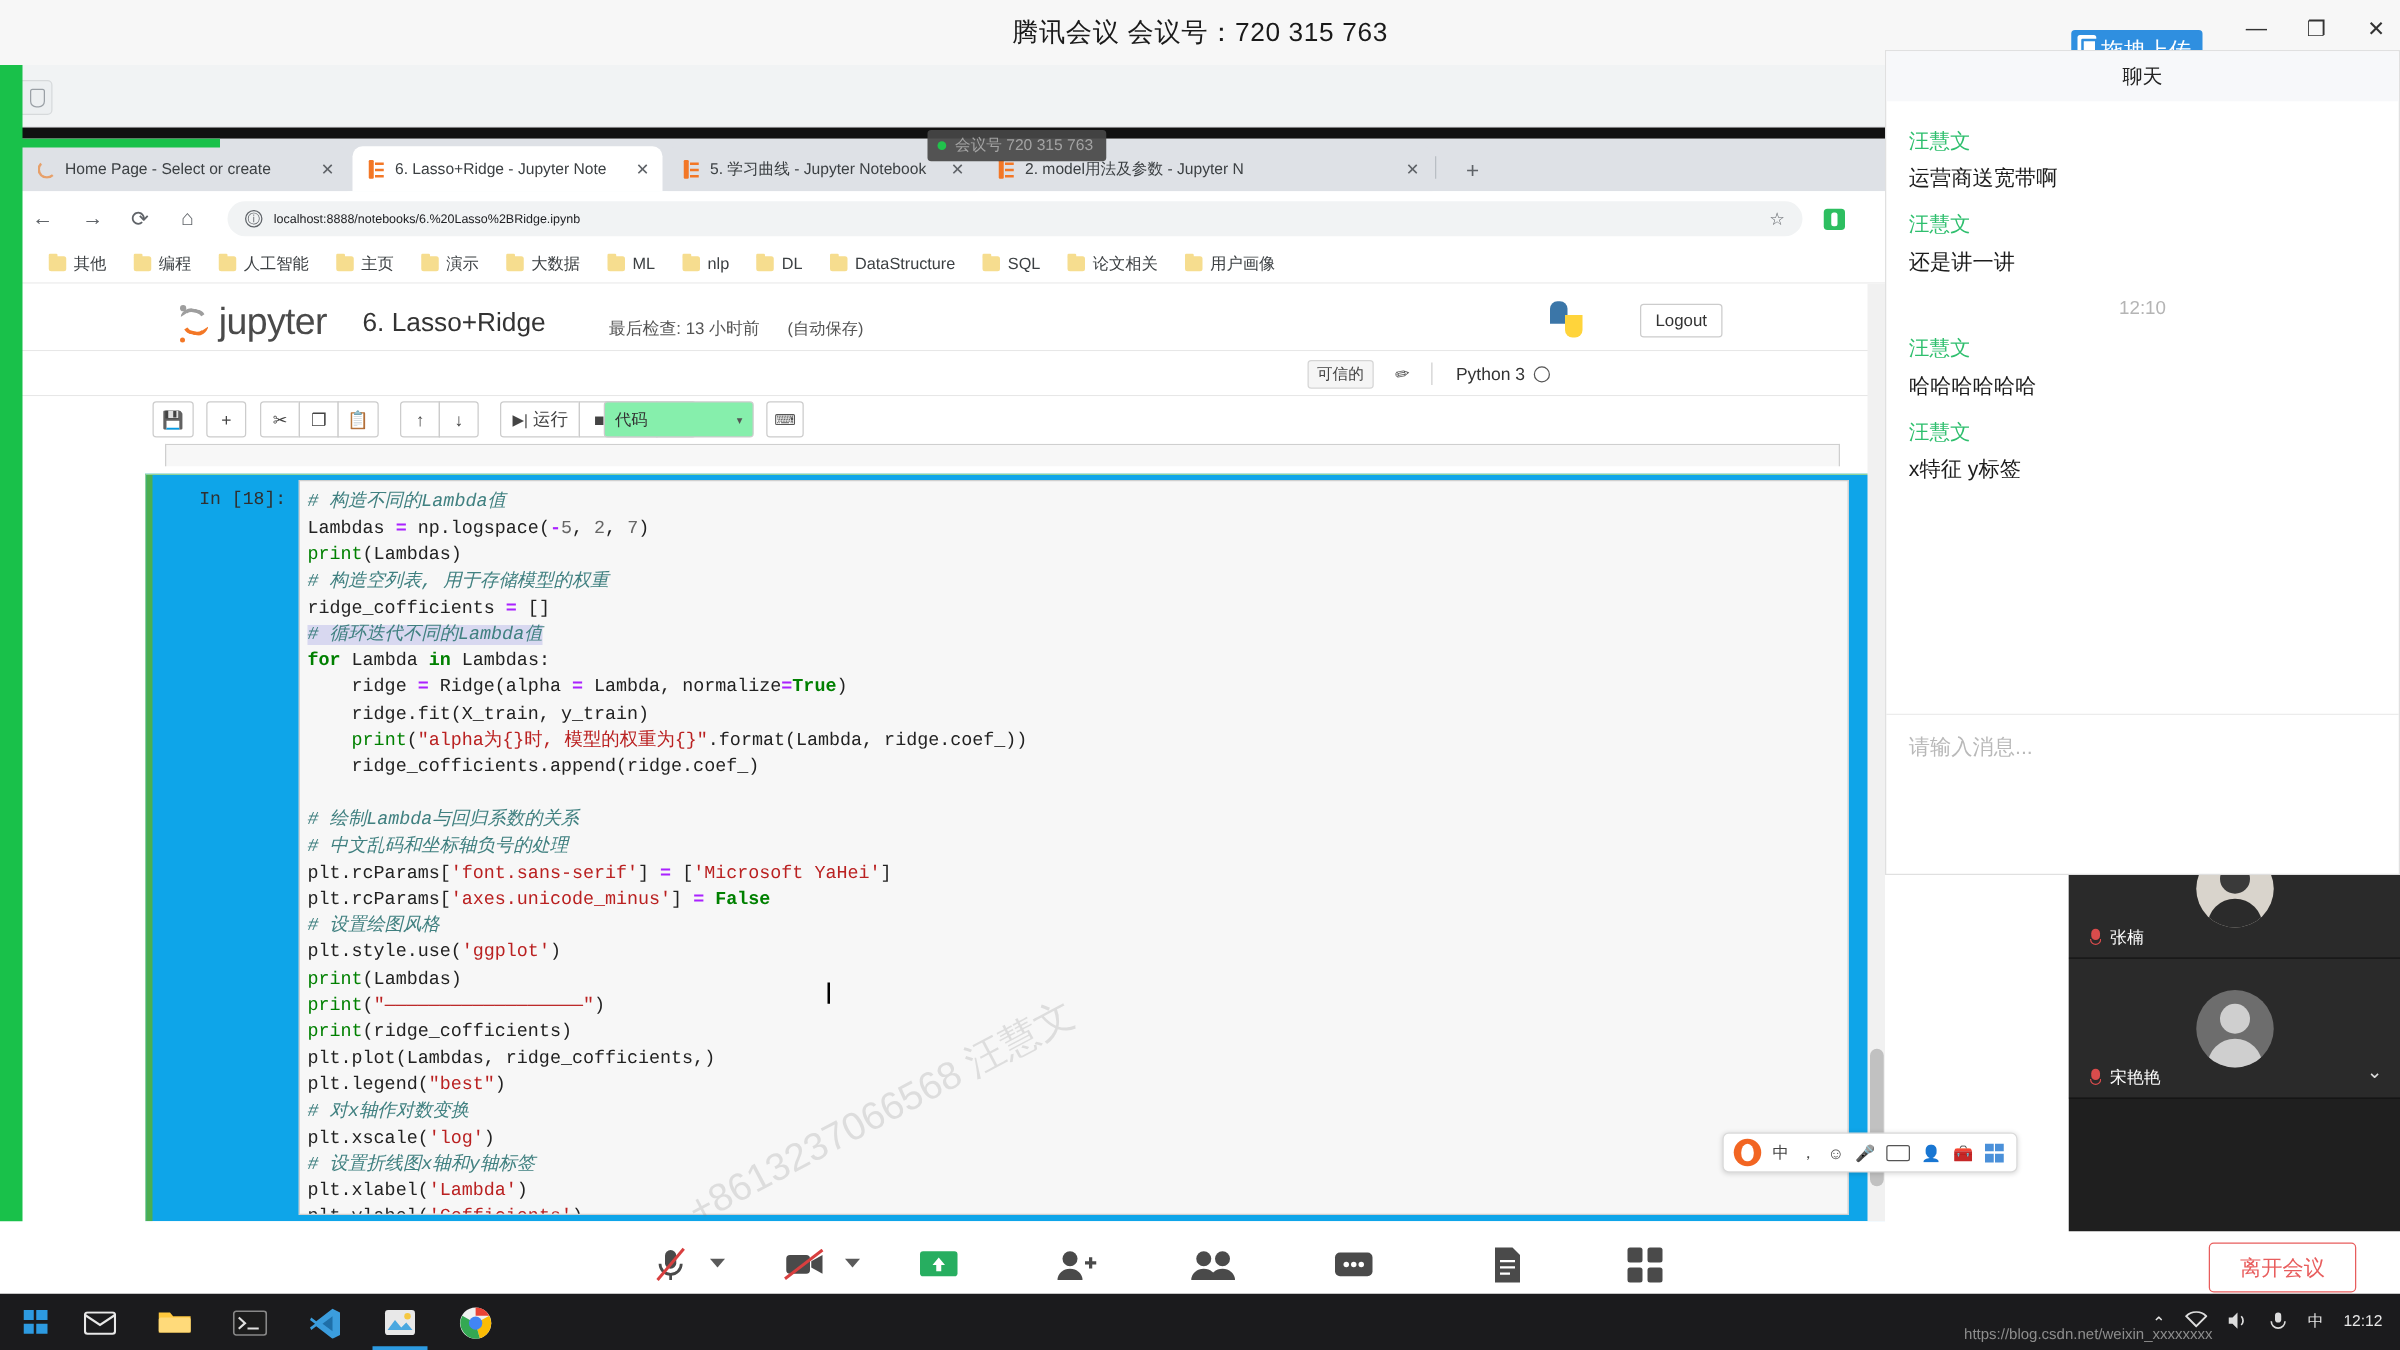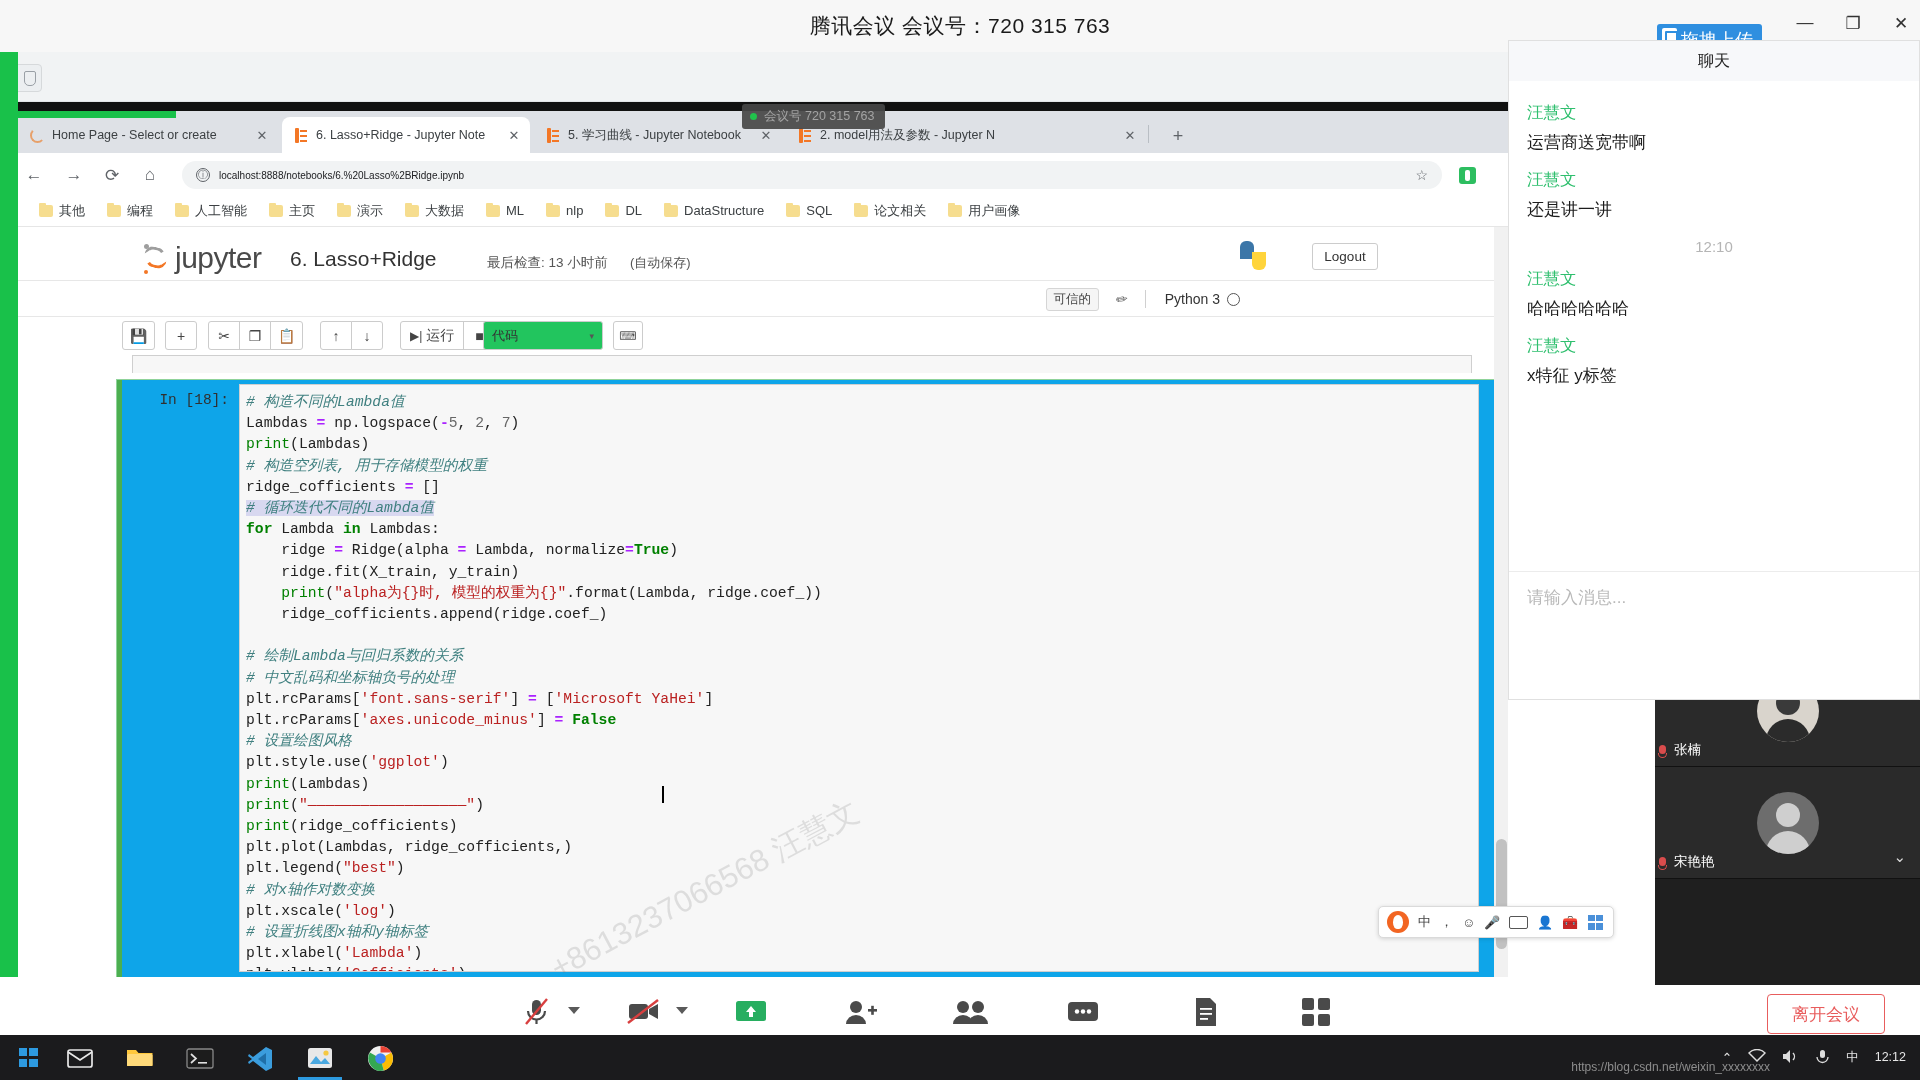--- a/index.html
+++ b/index.html
@@ -189,21 +189,21 @@
   .tb-btn{
     height:29px; min-width:32px; border:1px solid #ccc; background:#fff;
     display:flex;align-items:center;justify-content:center; font-size:14px; color:#444;
     margin-left:-1px; padding:0 7px;
   }
   .tb-btn:first-child{ margin-left:0; border-radius:3px 0 0 3px;}
   .tb-btn:last-child{ border-radius:0 3px 3px 0;}
   .tb-single{ border-radius:3px !important; }
   .cell-type-select{
     position:absolute; left:483px; top:4px; width:120px; height:29px;
-    border:1px solid #ccc; border-radius:3px; background:#22c55e;
+    border:1px solid #ccc; border-radius:3px; background:#86efac;
     display:flex; align-items:center; padding:13px 8px; font-size:13px; color:#333;
   }
   .cell-type-select .caret{ margin-left:auto; font-size:9px; color:#555;}
   .kbd-btn{
     position:absolute; left:613px; top:4px; width:30px;height:29px;
     border:1px solid #ccc; border-radius:3px; background:#fff;
     display:flex;align-items:center;justify-content:center; font-size:12px; color:#555;
   }
 
   
@@ -305,22 +305,22 @@
   }
   .tm-part .avatar{
     width:62px;height:62px; border-radius:50%; background:#6d6d6d; position:relative; overflow:hidden;
   }
   .tm-part .avatar .head{ position:absolute; left:19px; top:11px; width:24px;height:24px;border-radius:50%; background:#cfcfcf;}
   .tm-part .avatar .body{ position:absolute; left:9px; top:39px; width:44px;height:30px;border-radius:22px 22px 0 0; background:#cfcfcf;}
   .tm-part .avatar.photo{ background:#d9d4cc; }
   .tm-part .avatar.photo .head{ background:#3a3a3a; }
   .tm-part .avatar.photo .body{ background:#2b2b2b; }
   .tm-part .pname{
-    position:absolute; left:2px; bottom:7px; color:#fff; font-size:13.5px;
-    display:flex; align-items:flex-end; gap:6px;
+    position:absolute; left:16px; bottom:7px; color:#fff; font-size:13.5px;
+    display:flex; align-items:center; gap:6px;
   }
   .mic-ico{ width:11px;height:14px; position:relative; flex:none;}
   .mic-ico .cap{ position:absolute; left:2px; top:0; width:7px;height:9px; background:#d94c4c; border-radius:4px;}
   .mic-ico .stand{ position:absolute; left:1px; top:8px; width:9px;height:5px;
                    border:1.4px solid #d94c4c; border-top:none; border-radius:0 0 5px 5px;}
   .tm-part .chev{ position:absolute; right:14px; bottom:12px; color:#ddd; font-size:15px;}
 
   .tm-leave{
     position:absolute; left:1767px; top:994px; width:118px; height:40px;
     border:1.5px solid #e85d5d; border-radius:4px; background:#fff;

